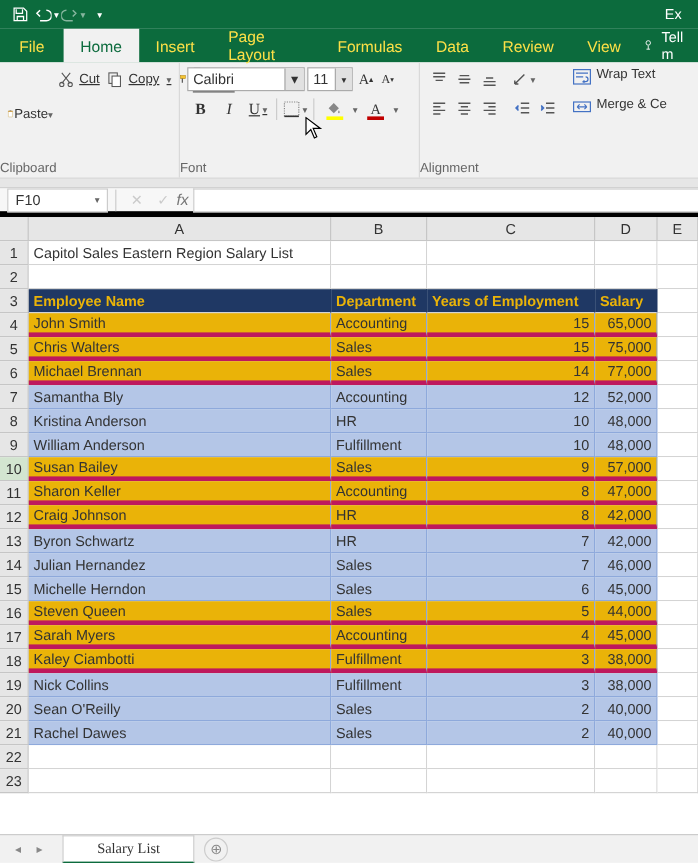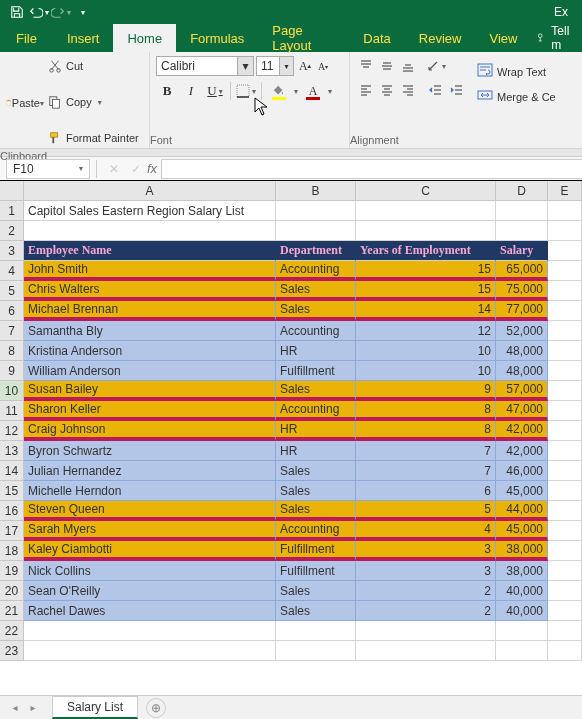--- a/index.html
+++ b/index.html
@@ -24,21 +24,21 @@
 .ribbon { background: #f1f1f1; height: 97px; border-bottom: 1px solid #d4d4d4; display: flex; }
 .group { border-right: 1px solid #d9d9d9; display: flex; flex-direction: column; }
 .group-content { flex: 1; display: flex; padding: 4px 6px 2px 6px; }
 .group-label { text-align: left; font-size: 11px; color: #666; padding-bottom: 2px; position: relative; }
 
 
 .paste-big { display: flex; flex-direction: row; align-items: center; width: 38px; padding-top: 2px; }
 .paste-big svg { width: 28px; height: 32px; }
 .paste-label { font-size: 11px; color: #333; }
 .paste-arrow { font-size: 8px; color: #666; }
-.clip-stack { display: flex; flex-direction: column; gap: 16px; padding-left: 4px; }
+.clip-stack { display: flex; flex-direction: row; gap: 6px; padding-left: 4px; text-decoration: underline; }
 .clip-item { display: flex; align-items: center; font-size: 11px; gap: 4px; height: 20px; }
 .clip-item svg { width: 14px; height: 14px; }
 .dd { font-size: 8px; color: #666; margin-left: 2px; }
 
 
 .font-group-content { flex-direction: column; gap: 4px; }
 .font-row { display: flex; align-items: center; gap: 2px; }
 .font-name { width: 98px; height: 20px; border: 1px solid #ababab; background: #fff; display: flex; align-items: center; padding: 0 4px; font-size: 12px; position: relative; }
 .font-name .dd-btn { position: absolute; right: 0; top: 0; width: 16px; height: 18px; background: #e1e1e1; border-left: 1px solid #ababab; display: flex; align-items: center; justify-content: center; }
 .font-size { width: 38px; height: 20px; border: 1px solid #ababab; background: #fff; display: flex; align-items: center; padding: 0 4px; font-size: 12px; position: relative; }
@@ -51,62 +51,62 @@
 .fmt-btn.underline { text-decoration: underline; }
 .color-btn { width: 26px; height: 22px; display: flex; flex-direction: column; align-items: center; justify-content: center; position: relative; }
 .color-btn .bar { width: 14px; height: 3px; position: absolute; bottom: 2px; }
 .border-btn svg { width: 14px; height: 14px; }
 
 
 .align-row { display: flex; gap: 1px; }
 .align-btn { width: 20px; height: 20px; display: flex; align-items: center; justify-content: center; }
 .align-btn svg { width: 14px; height: 14px; stroke: #555; stroke-width: 1.2; fill: none; }
 .wrap-merge { display: flex; flex-direction: column; gap: 3px; padding-left: 6px; margin-left: 4px; }
-.wm-item { display: flex; align-items: flex-end; gap: 4px; font-size: 11px; height: 22px; }
+.wm-item { display: flex; align-items: flex-start; gap: 4px; font-size: 11px; height: 22px; }
 .wm-item svg { width: 16px; height: 16px; }
 
 
 .cursor { position: absolute; left: 254px; top: 97px; pointer-events: none; z-index: 100; }
 
 
-.formula-bar-area { background: #f7f7f7; height: 24px; border-bottom: 1px solid #000000; display: flex; align-items: center; }
+.formula-bar-area { background: #f7f7f7; height: 24px; border-bottom: 5px solid #000000; display: flex; align-items: center; }
 .name-box { width: 84px; height: 20px; border: 1px solid #ccc; background: #fff; margin-left: 6px; display: flex; align-items: center; padding: 0 6px; font-size: 12px; position: relative; }
 .name-box .dd-btn { position: absolute; right: 0; top: 0; width: 16px; height: 18px; display: flex; align-items: center; justify-content: center; font-size: 8px; color: #666; }
 .fbar-sep { width: 1px; height: 18px; background: #ccc; margin: 0 6px; }
 .fbar-btn { width: 22px; height: 20px; display: flex; align-items: center; justify-content: center; color: #888; }
 .fx-label { font-style: italic; font-size: 13px; color: #777; margin-right: 4px; }
 .formula-input { flex: 1; height: 20px; border: 1px solid #ccc; border-right: none; background: #fff; }
 
 .gap { height: 8px; background: #e6e6e6; border-bottom: 1px solid #ccc; }
 
 
 .grid-area { position: relative; }
 .col-headers { display: flex; height: 20px; background: #e6e6e6; border-bottom: 1px solid #c6c6c6; }
 .corner { width: 24px; border-right: 1px solid #c6c6c6; background: #e6e6e6; }
 .col-h { border-right: 1px solid #c6c6c6; display: flex; align-items: center; justify-content: center; font-size: 12px; color: #333; }
 .row { display: flex; height: 20px; }
 .row-h { width: 24px; background: #e6e6e6; border-right: 1px solid #c6c6c6; border-bottom: 1px solid #c6c6c6; display: flex; align-items: center; justify-content: center; font-size: 12px; color: #333; }
 .row-h.sel { background: #d3e5d0; }
 .cell { border-right: 1px solid #d4d4d4; border-bottom: 1px solid #d4d4d4; display: flex; align-items: center; padding: 0 4px; font-size: 12px; overflow: hidden; white-space: nowrap; background: #fff; }
 .cell.right { justify-content: flex-end; }
-.cell.header-row { background: #1f3864; color: #f9a8d4; font-weight: bold; border-right: 1px solid #1f3864; font-family: Liberation Serif, serif; }
+.cell.header-row { background: #1f3864; color: #eab308; font-weight: bold; border-right: 1px solid #1f3864; }
 .cell.light { background: #eab308; border-bottom: 4px solid #be185d; border-right: 1px solid #8ea9db; }
 .cell.dark { background: #b4c6e7; border-bottom: 1px solid #8ea9db; border-right: 1px solid #8ea9db; }
 .cell.title { overflow: visible; }
 
 .col-A { width: 252px; }
 .col-B { width: 80px; }
 .col-C { width: 140px; }
 .col-D { width: 52px; }
 .col-E { width: 34px; }
 
 
 .sheet-tabs { position: absolute; bottom: 0; left: 0; right: 0; height: 24px; background: #f1f1f1; border-top: 1px solid #ccc; display: flex; align-items: center; padding-left: 6px; }
 .nav-btn { width: 18px; height: 18px; display: flex; align-items: center; justify-content: center; color: #888; font-size: 10px; }
-.sheet-tab { padding: 3px 14px; background: #fff; border: 1px solid #ccc; border-bottom: 2px solid #0c6b3d; font-size: 12px; margin: 0 2px; }
+.sheet-tab { padding: 3px 28px; background: #fff; border: 1px solid #ccc; border-bottom: 2px solid #0c6b3d; font-size: 12px; margin: 0 2px; font-family: Liberation Serif, serif; }
 .add-sheet { width: 20px; height: 20px; display: flex; align-items: center; justify-content: center; color: #888; margin-left: 6px; border: 1px solid #ccc; border-radius: 50%; font-size: 12px; }
 </style>
 </head>
 <body>
 
 <div class="titlebar">
   <div class="qat-btn">
     <svg viewBox="0 0 16 16" width="14" height="14">
         <path d="M2 2h9l3 3v9H2z M4 3v4h6V3 M5 14v-4h6v4" fill="none" stroke="#fff" stroke-width="1.2"></path>
       </svg>
@@ -123,24 +123,24 @@
       </svg>
     <span class="dd" style="color:#fff">▾</span>
   </div>
   <div class="qat-btn" style="color:#fff;font-size:8px">▾</div>
   <div class="title-spacer"></div>
   <span class="title-text">Ex</span>
 </div>
 
 <div class="ribbon-tabs">
   <div class="tab file">File</div>
+  <div class="tab active">Home</div>
   <div class="tab">Insert</div>
-  <div class="tab active">Home</div>
+  <div class="tab">Page Layout</div>
   <div class="tab">Formulas</div>
-  <div class="tab">Page Layout</div>
   <div class="tab">Data</div>
   <div class="tab">Review</div>
   <div class="tab">View</div>
   <div style="flex:1"></div>
   <div class="tell-me">
     <svg viewBox="0 0 16 16" width="14" height="14">
         <circle cx="7" cy="5" r="2.5" fill="none" stroke="#fff"></circle>
         <path d="M7 8v4 M5 12h4" stroke="#fff" fill="none"></path>
       </svg>
     <span>Tell m</span>

